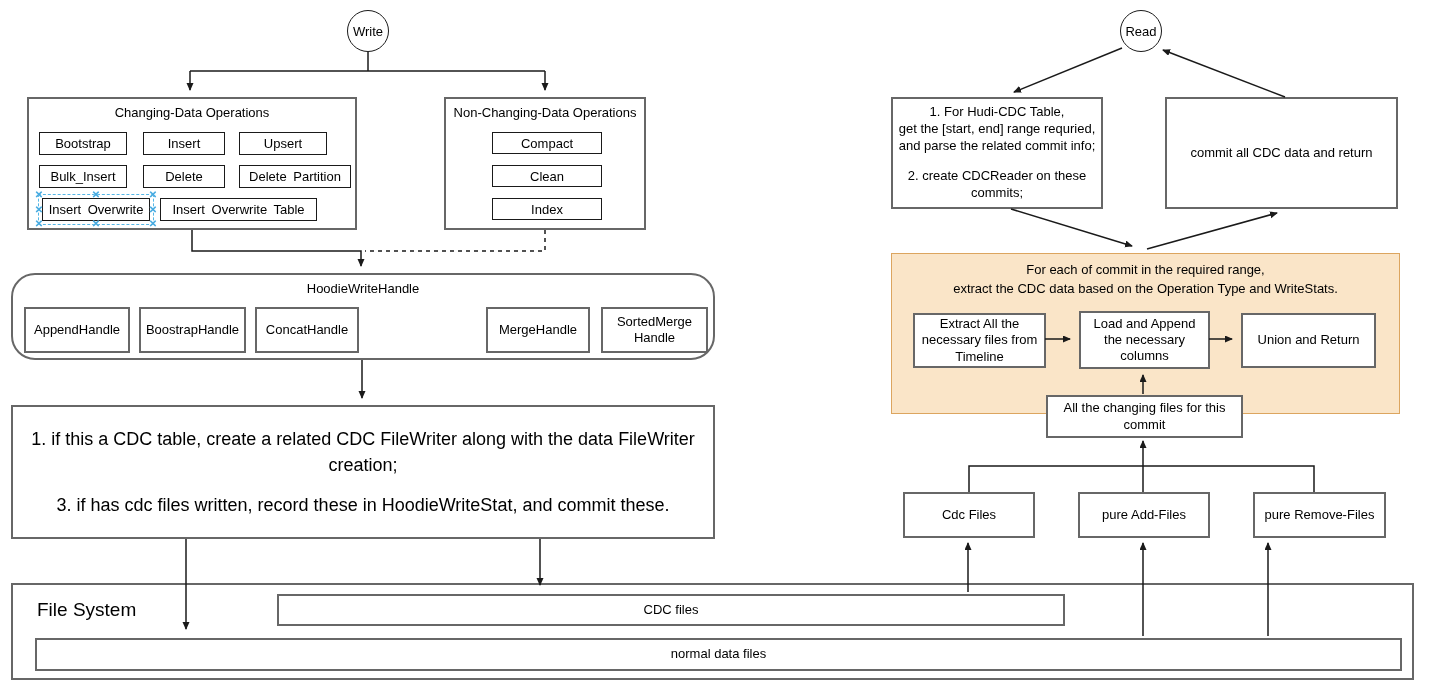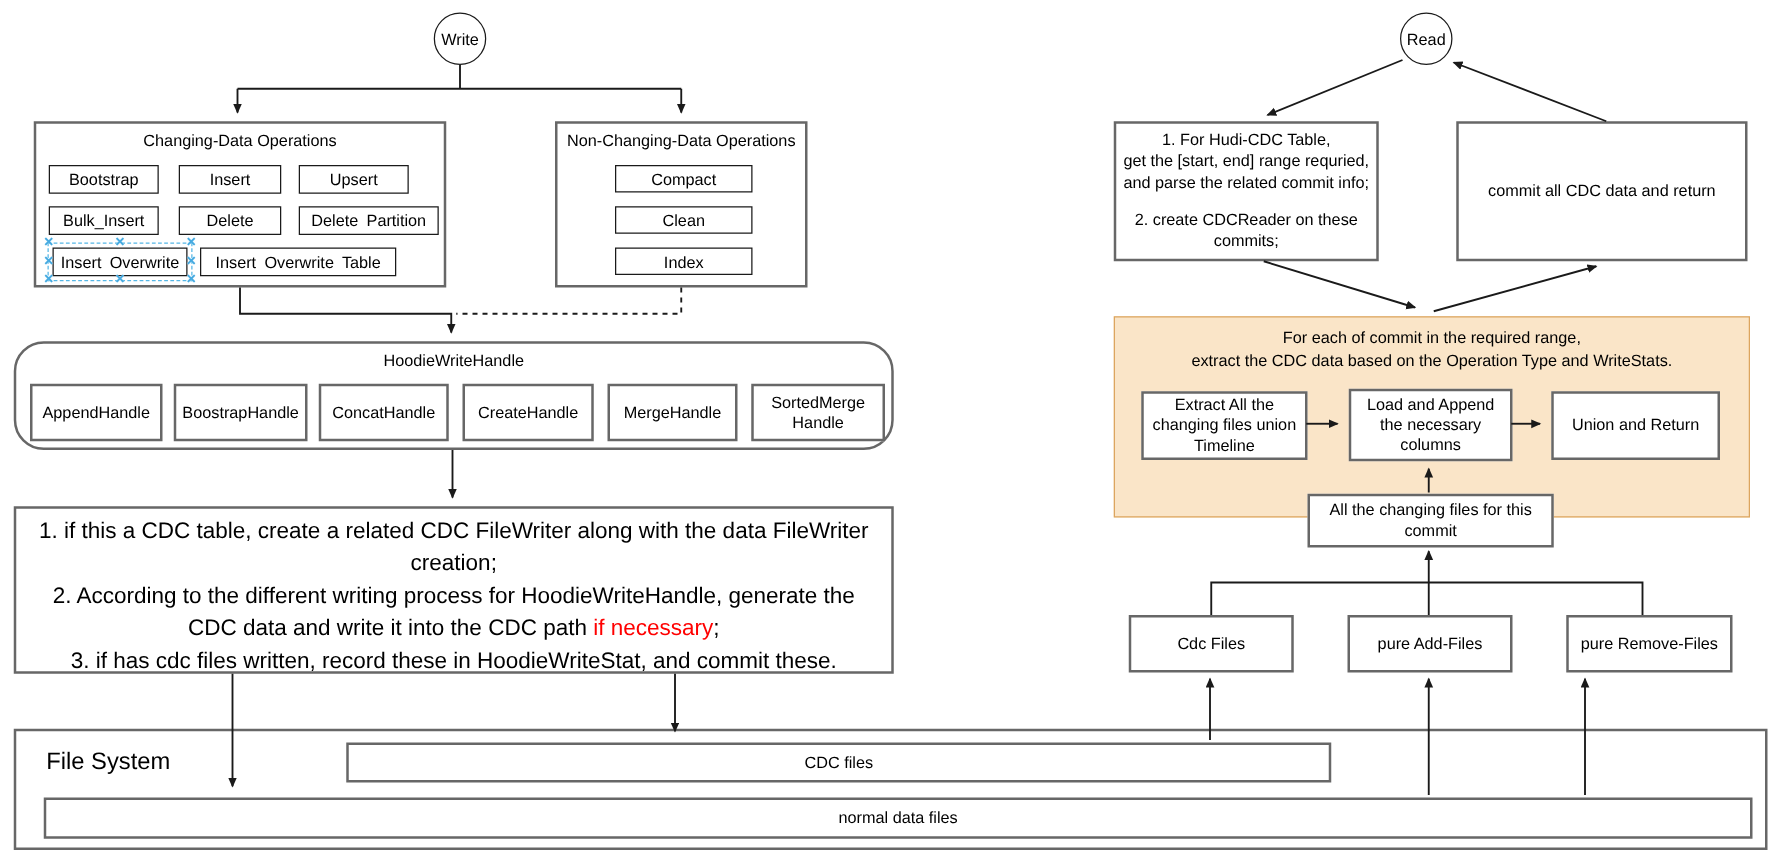--- a/index.html
+++ b/index.html
@@ -107,28 +107,26 @@
     <div class="abs op-btn" style="left:46px;top:33px;width:110px;height:22px;">Compact</div>
     <div class="abs op-btn" style="left:46px;top:66px;width:110px;height:22px;">Clean</div>
     <div class="abs op-btn" style="left:46px;top:99px;width:110px;height:22px;">Index</div>
   </div>
 
   <div class="abs container z1" style="left:11px;top:273px;width:704px;height:87px;border-radius:24px;">
     <div class="container-title">HoodieWriteHandle</div>
     <div class="abs wbox" style="left:11px;top:32px;width:106px;height:46px;">AppendHandle</div>
     <div class="abs wbox" style="left:126px;top:32px;width:107px;height:46px;">BoostrapHandle</div>
     <div class="abs wbox" style="left:242px;top:32px;width:104px;height:46px;">ConcatHandle</div>
-    <div class="abs wbox" style="left:357px;top:32px;width:105px;height:46px;">CreateHandle</div>
     <div class="abs wbox" style="left:473px;top:32px;width:104px;height:46px;">MergeHandle</div>
     <div class="abs wbox" style="left:588px;top:32px;width:107px;height:46px;">SortedMerge Handle</div>
   </div>
 
   <div class="abs steps-box z1" style="left:11px;top:405px;width:704px;height:134px;">
     <div>1. if this a CDC table, create a related CDC FileWriter along with the data FileWriter creation;</div>
-    <div><span>2. According to the different writing process for HoodieWriteHandle, generate the CDC data and write it into the CDC path </span><span class="red">if necessary</span><span>;</span></div>
     <div>3. if has cdc files written, record these in HoodieWriteStat, and commit these.</div>
   </div>
 
   <div class="abs container z1" style="left:11px;top:583px;width:1403px;height:97px;">
     <div class="abs fs-label" style="left:24px;top:14px;">File System</div>
     <div class="abs wbox" style="left:264px;top:9px;width:788px;height:32px;">CDC files</div>
     <div class="abs wbox" style="left:22px;top:53px;width:1367px;height:33px;">normal data files</div>
   </div>
 
   <div class="abs circle-node z1" style="left:1120px;top:10px;width:42px;height:42px;">
@@ -146,21 +144,21 @@
     </div>
   </div>
 
   <div class="abs wbox z1" style="left:1165px;top:97px;width:233px;height:112px;">commit all CDC data and return</div>
 
   <div class="abs orange-box z1" style="left:891px;top:253px;width:509px;height:161px;">
     <div class="orange-title">
       <div>For each of commit in the required range,</div>
       <div>extract the CDC data based on the Operation Type and WriteStats.</div>
     </div>
-    <div class="abs wbox" style="left:21px;top:59px;width:133px;height:55px;">Extract All the changing files union Timeline</div>
+    <div class="abs wbox" style="left:21px;top:59px;width:133px;height:55px;">Extract All the necessary files from Timeline</div>
     <div class="abs wbox" style="left:187px;top:57px;width:131px;height:58px;">Load and Append the necessary columns</div>
     <div class="abs wbox" style="left:349px;top:59px;width:135px;height:55px;">Union and Return</div>
     <div class="abs wbox" style="left:154px;top:141px;width:197px;height:43px;">All the changing files for this commit</div>
   </div>
 
   <div class="abs wbox z1" style="left:903px;top:492px;width:132px;height:46px;">Cdc Files</div>
   <div class="abs wbox z1" style="left:1078px;top:492px;width:132px;height:46px;">pure Add-Files</div>
   <div class="abs wbox z1" style="left:1253px;top:492px;width:133px;height:46px;">pure Remove-Files</div>
 
 </div>

